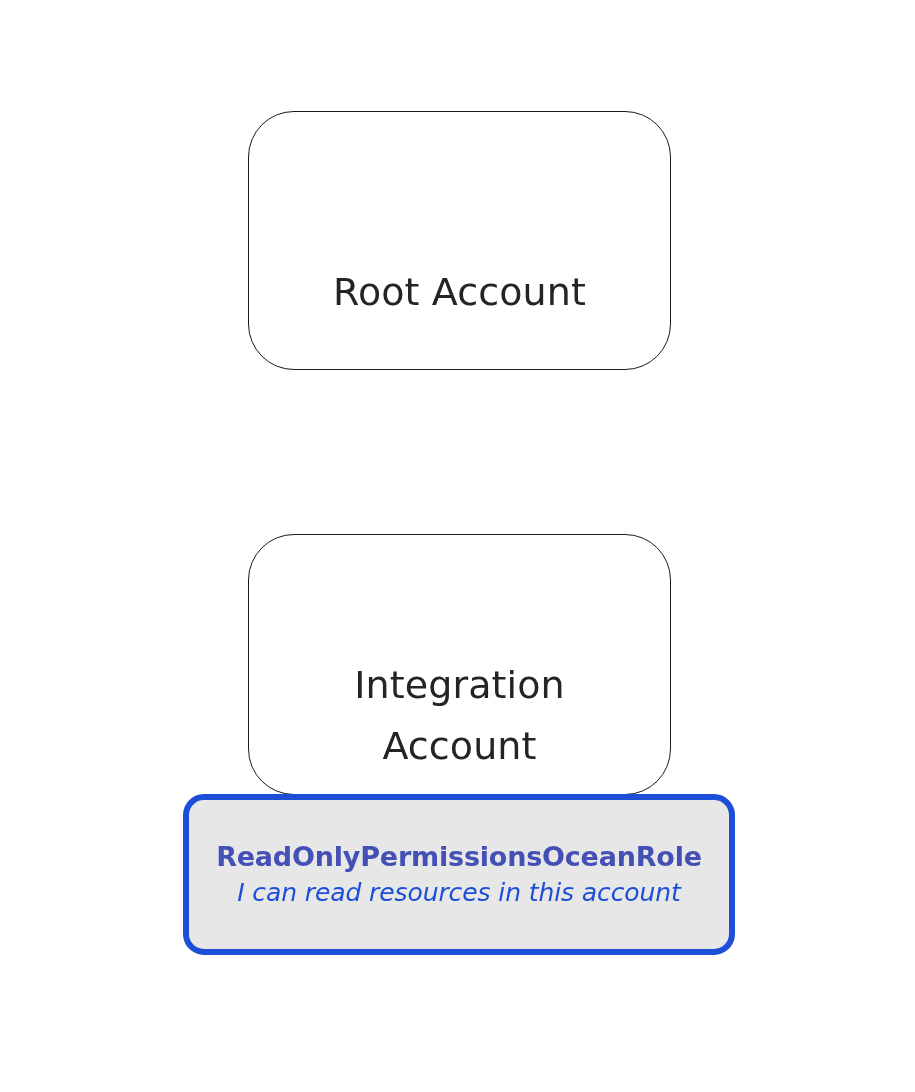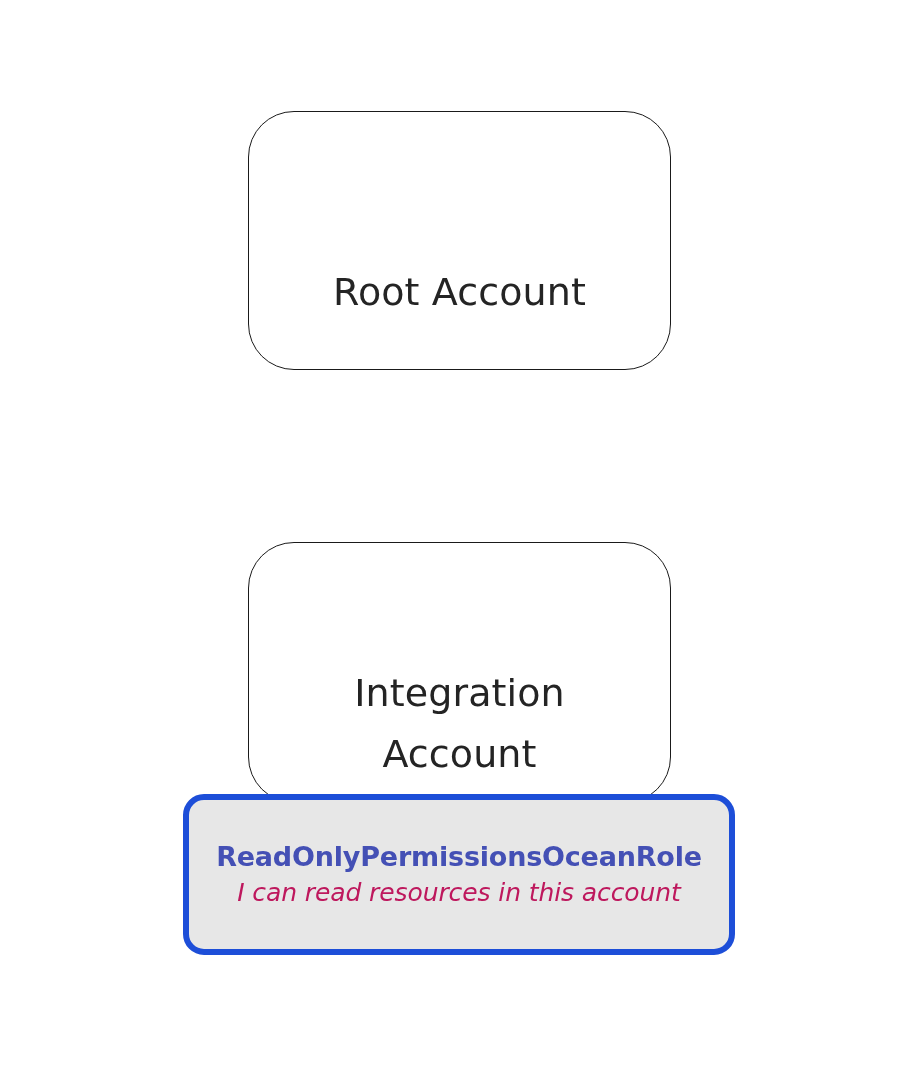--- a/index.html
+++ b/index.html
@@ -56,21 +56,20 @@
   #root-account-box .account-label {
     top: 150px;
   }
 
   
   #integration-account-box {
     left: 248px;
     top: 534px;
     width: 423px;
     height: 261px;
-    margin-top: 8px;
   }
   #integration-account-box .account-label {
     top: 120px;
   }
 
   
   #role-node {
     position: absolute;
     box-sizing: border-box;
     left: 183px;
@@ -90,21 +89,21 @@
   .role-title {
     color: #4450b5;
     font-size: 27px;
     font-weight: 700;
     line-height: 34px;
     text-align: center;
     letter-spacing: -0.2px;
   }
 
   .role-subtitle {
-    color: #be185d;
+    color: #1d4ed8;
     font-size: 25px;
     font-style: italic;
     font-weight: 400;
     line-height: 32px;
     text-align: center;
     letter-spacing: -0.1px;
     margin-top: 3px;
   }
 </style>
 </head>

